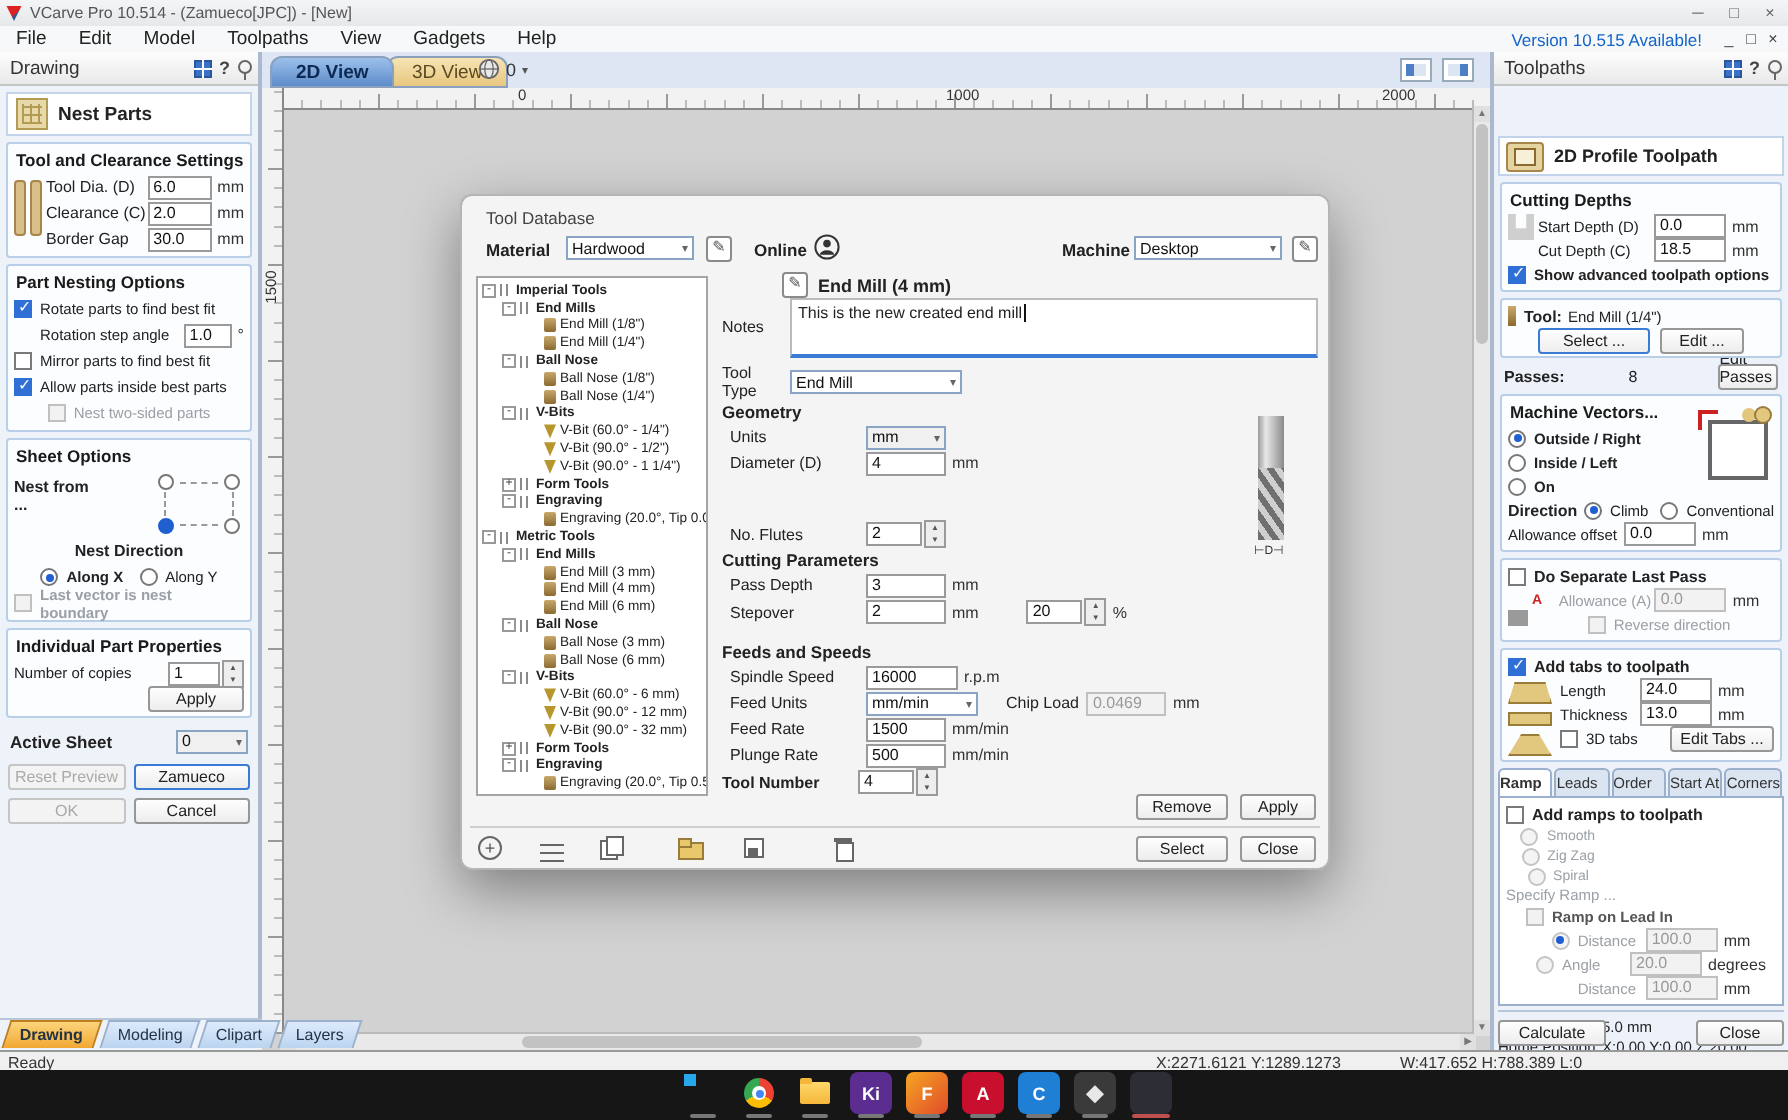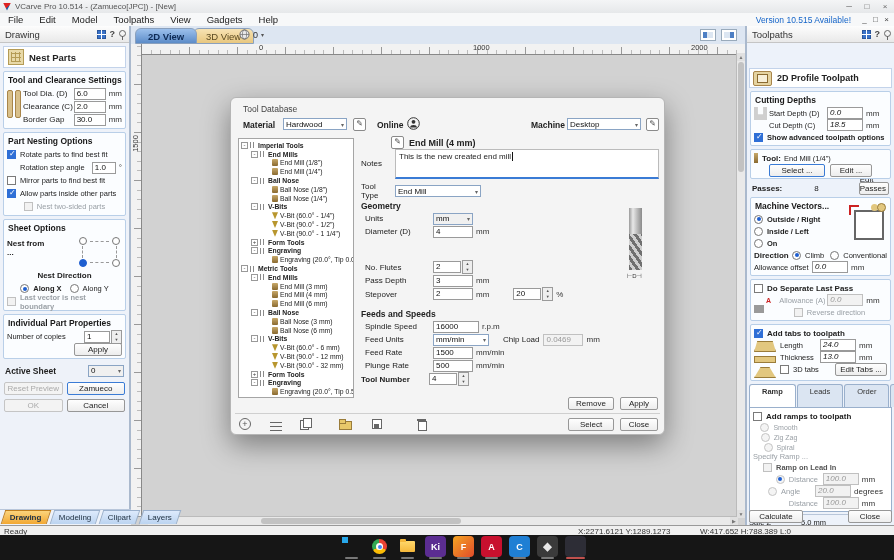--- a/index.html
+++ b/index.html
@@ -95,30 +95,30 @@
   .ltab.active{background:linear-gradient(#fcd47c,#f2a833);border-color:#c07f1e;font-weight:bold;}
   
   .rp{position:absolute;right:0;top:26px;width:149px;height:499px;background:#edf2fa;border-left:2px solid #aab9cd;box-sizing:border-box;}
   .rp-body{position:absolute;left:0;top:17px;right:0;bottom:0;padding:1px;box-sizing:border-box;overflow:hidden;margin-top:23px;}
   .rp .frow{height:12px;}
   .tp-title{display:flex;align-items:center;gap:5px;border:1px solid #c3d3ea;background:#fff;margin:1px 1px 2px;height:18px;padding:0 3px;font-weight:bold;font-size:9px;}
   .tp-title .ic{width:17px;height:13px;background:#e5d3a0;border:1px solid #a8854a;border-radius:2px;position:relative;}
   .tp-title .ic:before{content:"";position:absolute;inset:2px 3px;border:1px solid #8a6a30;background:#f7efd8;}
   .cdicon{width:13px;height:13px;background:#cfcfcf;clip-path:polygon(0 0,30% 0,30% 55%,70% 55%,70% 0,100% 0,100% 100%,0 100%);flex:0 0 13px;margin-right:2px;}
   .rp .lbl{width:58px;font-size:7.5px;}
-  .rp .inp{width:30px;font-style:italic;}
+  .rp .inp{width:30px;}
   .mvsq{position:absolute;right:6px;top:12px;width:26px;height:26px;border:2px solid #666;background:#fff;}
   .mvsq:before{content:"";position:absolute;left:-7px;top:-7px;width:8px;height:8px;border-left:2px solid #c22;border-top:2px solid #c22;}
   .mvsq:after{content:"";position:absolute;right:-4px;top:-9px;width:7px;height:7px;border-radius:50%;background:#e2c77f;border:1px solid #9a7c3a;box-shadow:-7px 0 0 -1px #e2c77f;}
   .lpicon{width:18px;height:14px;position:relative;flex:0 0 18px;}
   .lpicon:before{content:"";position:absolute;left:0;bottom:0;width:10px;height:8px;background:#9a9a9a;}
   .lpicon:after{content:"A";position:absolute;right:1px;top:-2px;color:#c22;font-size:7px;font-weight:bold;}
   .tabicon{width:20px;height:9px;background:#e2c77f;border:1px solid #9a7c3a;clip-path:polygon(0 100%,15% 0,85% 0,100% 100%);}
   .rtabs{display:flex;margin:2px 1px 0;border-bottom:1px solid #9ab0cc;}
-  .rtab{flex:1;text-align:left;font-size:7.5px;padding:2px 12px;color:#333;background:#dbe5f2;border:1px solid #9ab0cc;border-bottom:none;border-radius:3px 3px 0 0;margin-right:1px;}
+  .rtab{flex:1;text-align:left;font-size:7.5px;padding:2px 0;color:#333;background:#dbe5f2;border:1px solid #9ab0cc;border-bottom:none;border-radius:3px 3px 0 0;margin-right:1px;}
   .rtab.active{background:#fff;font-weight:bold;}
   .rampbox{border:1px solid #9ab0cc;border-top:none;background:#fff;margin:0 1px;padding:2px 3px;}
   .ellipse{width:42px;height:18px;border:1px solid #888;border-radius:50%;position:relative;margin:2px 0 2px 20px;}
   .ellipse:before{content:"";position:absolute;left:50%;top:-4px;width:1px;height:26px;background:#888;}
   .rpfoot{border-top:1px solid #b8c6da;margin:2px 1px 0;padding-top:2px;}
   .rp-buttons{position:absolute;left:2px;right:2px;bottom:2px;display:flex;justify-content:space-between;}
   
   .dlg{position:absolute;left:230px;top:97px;width:433px;height:336px;background:#f4f4f4;border:1px solid #b5b5b5;border-radius:6px;box-shadow:0 10px 28px rgba(0,0,0,.4);}
   .dlg-title{position:absolute;left:12px;top:6px;font-size:8.5px;color:#444;text-align:center;}
   .dlg .hdr{position:absolute;left:0;top:20px;width:100%;height:16px;}
@@ -301,21 +301,21 @@
             <span style="flex:1;font-size:7.5px">Rotation step angle</span>
             <span class="inp" style="width:18px">1.0</span>
             <span class="unit">°</span>
           </div>
         <div class="frow">
             <span class="cb"></span>
             <span style="font-size:7.5px">Mirror parts to find best fit</span>
           </div>
         <div class="frow">
             <span class="cb on"></span>
-            <span style="font-size:7.5px">Allow parts inside other parts</span>
+            <span style="font-size:7.5px">Allow parts inside best parts</span>
           </div>
         <div class="frow gray">
             <span class="cb dis"></span>
             <span style="font-size:7.5px">Nest two-sided parts</span>
           </div>
       </div>
 
       <div class="box">
         <div class="stitle">Sheet Options</div>
         <div style="display:flex;align-items:flex-start;">
@@ -842,20 +842,21 @@
           <span class="unit">mm</span>
         </div>
       <div class="drow" style="margin-top:22px">
           <span class="lbB" style="padding-left:4px">No. Flutes</span>
           <span class="inp" style="width:22px">2</span>
           <span class="spin">
             <i>▲</i>
             <i>▼</i>
           </span>
         </div>
+      <div class="dsec">Cutting Parameters</div>
       <div class="drow">
           <span class="lbB" style="padding-left:4px">Pass Depth</span>
           <span class="inp" style="width:34px">3</span>
           <span class="unit">mm</span>
         </div>
       <div class="drow">
           <span class="lbB" style="padding-left:4px">Stepover</span>
           <span class="inp" style="width:34px">2</span>
           <span class="unit">mm</span>
           <span class="inp" style="width:22px;margin-left:24px">20</span>

